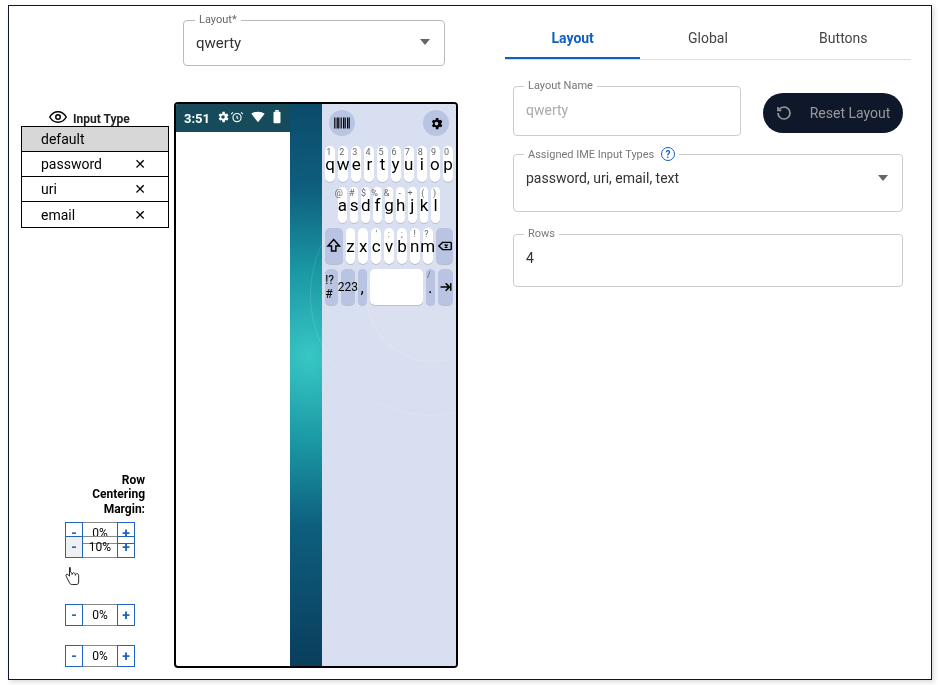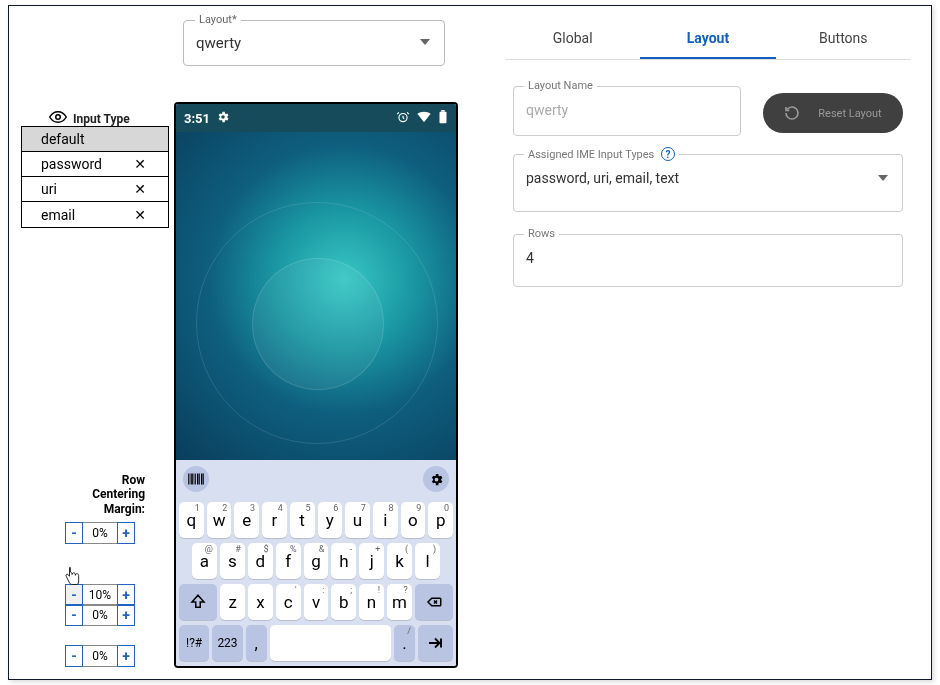--- a/index.html
+++ b/index.html
@@ -23,21 +23,21 @@
 
 
 .row-margin-block { position: absolute; left: 56px; top: 467px; width: 80px; text-align: right; font-size: 12px; font-weight: 700; line-height: 1.2; }
 .margin-row { position: absolute; left: 56px; display: flex; align-items: center; }
 .margin-row .minus, .margin-row .plus { width: 18px; height: 22px; border: 1px solid #2164bf; display:flex; align-items:center; justify-content:center; color:#2164bf; font-weight:700; cursor:pointer; font-size:14px; }
 .margin-row .val { width: 34px; height: 22px; border-top: 1px solid #888; border-bottom:1px solid #888; border-left:none; border-right:none; display:flex; align-items:center; justify-content:center; font-size:12px; }
 .margin-row.hover .minus { background:#f0f0f0; }
 .cursor-hand { position:absolute; left:53px; top:560px; font-size:16px; pointer-events:none; z-index:5; }
 
 
-.phone { position: absolute; left: 165px; top: 96px; width: 284px; height: 566px; border: 2px solid #000; border-radius: 4px; overflow: hidden; display:flex; flex-direction:column; }
+.phone { position: absolute; left: 165px; top: 96px; width: 284px; height: 566px; border: 2px solid #000; border-radius: 4px; overflow: hidden; display:flex; flex-direction:row; }
 .statusbar { height: 28px; background: #154b5a; color:#fff; display:flex; align-items:center; justify-content:space-between; padding: 0 8px; font-size:13px; font-weight:700; }
 .statusbar .left { display:flex; align-items:center; gap:6px; }
 .statusbar .right { display:flex; align-items:center; gap:6px; }
 .wallpaper { flex:1; background: radial-gradient(circle at 60% 45%, #38c7c4 0%, #1a97a3 28%, #0e5e7e 55%, #0a3d5c 100%); position:relative; }
 .wallpaper::before, .wallpaper::after { content:""; position:absolute; border:1px solid rgba(255,255,255,0.12); border-radius:50%; }
 .wallpaper::before { width: 240px; height:240px; left: 20px; top: 70px; }
 .wallpaper::after { width: 130px; height:130px; left: 76px; top:126px; background: rgba(255,255,255,0.06); }
 
 .keyboard { background:#d8dff0; display:flex; flex-direction:column; padding:4px 3px 5px; gap:5px; }
 .kb-topbar { display:flex; justify-content:space-between; align-items:center; padding:2px 4px 5px; }
@@ -52,21 +52,21 @@
 
 
 .tabs { position:absolute; left:496px; top:14px; right:20px; display:flex; border-bottom:1px solid #ddd; height:40px; }
 .tab { flex:1; text-align:center; padding:10px 0; font-size:14px; color:#444; cursor:pointer; }
 .tab.active { color:#1160c0; font-weight:700; border-bottom:2px solid #1160c0; }
 
 .field { position:absolute; border:1px solid #ccc; border-radius:4px; background:#fff; }
 .field .floating-label { position:absolute; top:-8px; left:10px; background:#fff; padding:0 4px; font-size:11px; color:#777; }
 .field .value { position:absolute; left:12px; top:15px; font-size:14px; color:#333; }
 .field .value.placeholder { color:#aaa; }
-.reset-btn { position:absolute; left:754px; top:87px; width:140px; height:40px; border-radius:20px; background:#404040; color:#999; display:flex; align-items:center; justify-content:center; gap:18px; font-size:11px; cursor:pointer; }
+.reset-btn { position:absolute; left:754px; top:87px; width:140px; height:40px; border-radius:20px; background:#0f172a; color:#999; display:flex; align-items:center; justify-content:center; gap:18px; font-size:14px; cursor:pointer; }
 .reset-btn svg { width:16px; height:16px; }
 
 .ime-field { left:504px; top:148px; width:390px; height:58px; }
 .ime-field .chevron { position:absolute; right:14px; top:20px; width:0; height:0; border-left:5px solid transparent; border-right:5px solid transparent; border-top:6px solid #666; }
 .help-icon { display:inline-flex; width:14px; height:14px; border:1.5px solid #1160c0; border-radius:50%; color:#1160c0; font-size:10px; align-items:center; justify-content:center; margin-left:4px; font-weight:700; }
 
 .rows-field { left:504px; top:228px; width:390px; height:53px; }
 .layoutname-field { left:504px; top:80px; width:228px; height:50px; }
 
 </style>
@@ -113,21 +113,21 @@
   <div class="row-margin-block">
     <div>Row</div>
     <div>Centering</div>
     <div>Margin:</div>
   </div>
   <div class="margin-row" style="top:516px;">
     <div class="minus">-</div>
     <div class="val">0%</div>
     <div class="plus">+</div>
   </div>
-  <div class="margin-row hover" style="top:578px;">
+  <div class="margin-row hover" style="top:530px;">
     <div class="minus">-</div>
     <div class="val">10%</div>
     <div class="plus">+</div>
   </div>
   <div class="cursor-hand">
     <svg width="20" height="22" viewBox="0 0 24 26">
         <path fill="#fff" stroke="#000" stroke-width="1" d="M9 2v10l-2-2c-1-1-3 0-2 2l4 8c1 2 2 2 4 2h4c2 0 3-1 3-3v-8c0-1-1-2-2-2s-2 1-2 2v-1c0-1-1-2-2-2s-2 1-2 2v-1c0-1-1-2-2-2V2c0-1-1-1-1 0z"></path>
       </svg>
   </div>
   <div class="margin-row" style="top:598px;">
@@ -321,22 +321,22 @@
         <div class="key enter" style="flex:1.5;">
             <svg viewBox="0 0 24 24" fill="none" stroke="#000" stroke-width="2.5">
               <path d="M4 12h14M12 6l6 6-6 6M20 6v12"></path>
             </svg>
           </div>
       </div>
     </div>
   </div>
 
   <div class="tabs">
+    <div class="tab active">Layout</div>
     <div class="tab">Global</div>
-    <div class="tab active">Layout</div>
     <div class="tab">Buttons</div>
   </div>
 
   <div class="field layoutname-field">
     <span class="floating-label">Layout Name</span>
     <span class="value placeholder">qwerty</span>
   </div>
 
   <div class="reset-btn">
     <svg viewBox="0 0 24 24" fill="none" stroke="#999" stroke-width="2.5">

